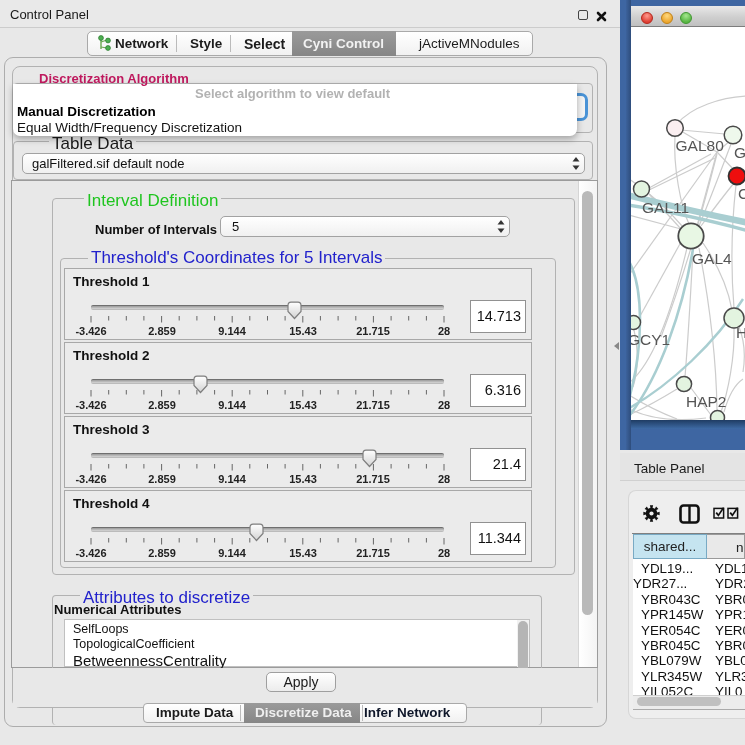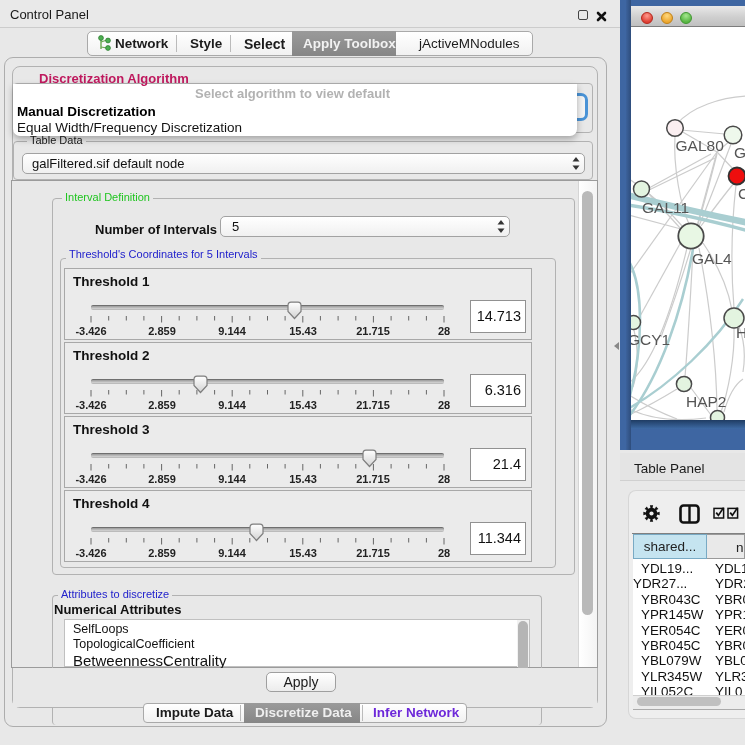--- a/index.html
+++ b/index.html
@@ -1,19 +1,19 @@
 <!DOCTYPE html>
 <html><head><meta charset="utf-8">
 <style>
 *{margin:0;padding:0;box-sizing:border-box;}
 html,body{width:745px;height:745px;overflow:hidden;}
 body{font-family:"Liberation Sans",sans-serif;background:#e8e8e8;position:relative;}
 .abs{position:absolute;white-space:nowrap;}
 .gb{position:absolute;border:1px solid #b2b2b2;border-radius:4px;}
-.gblabel{position:absolute;background:#e8e8e8;padding:0 3px;font-size:11px;}
+.gblabel{position:absolute;background:#e8e8e8;padding:0 3px;font-size:17px;margin-left:22px;}
 .combo{position:absolute;background:linear-gradient(#ffffff,#f0f0f0);border:1px solid #a2a2a2;border-radius:5px;font-size:13px;color:#111;}
 </style></head><body>
 
 <div class="abs" style="left:0;top:0;width:620px;height:28px;background:#e9e9e9;border-bottom:1px solid #cccccc;"></div>
 <div class="abs" style="left:10px;top:7px;font-size:13px;color:#1a1a1a;">Control Panel</div>
 <div class="abs" style="left:578px;top:10px;width:10px;height:10px;border:1.6px solid #444;border-radius:2px;"></div>
 <svg class="abs" style="left:596px;top:11px;" width="11" height="11">
     <path d="M2,2 L9,9 M9,2 L2,9" stroke="#111" stroke-width="2.6" stroke-linecap="round"></path>
   </svg>
 <div class="abs" style="left:87px;top:31px;width:446px;height:25px;background:linear-gradient(#ffffff,#f1f1f1);border:1px solid #a9a9a9;border-radius:5px;"></div>
@@ -24,21 +24,21 @@
 <line x1="4" y1="13" x2="10" y2="14" stroke="#6aa84f" stroke-width="1.2"></line>
 <circle cx="4" cy="4" r="2.4" fill="#4caf50" stroke="#2e7d32" stroke-width="0.8"></circle>
 <circle cx="11" cy="6.5" r="2.4" fill="#4caf50" stroke="#2e7d32" stroke-width="0.8"></circle>
 <circle cx="11" cy="14" r="2.4" fill="#4caf50" stroke="#2e7d32" stroke-width="0.8"></circle>
 </svg>
 <div class="abs" style="left:115px;top:36px;font-size:13.5px;font-weight:bold;color:#1c1c1c;">Network</div>
 <div class="abs" style="left:176px;top:35px;width:1px;height:17px;background:#bbbbbb;"></div>
 <div class="abs" style="left:190px;top:36px;font-size:13.5px;font-weight:bold;color:#1c1c1c;">Style</div>
 <div class="abs" style="left:230px;top:35px;width:1px;height:17px;background:#bbbbbb;"></div>
 <div class="abs" style="left:244px;top:36px;font-size:14px;font-weight:bold;color:#1c1c1c;text-align:center;">Select</div>
-<div class="abs" style="left:303px;top:36px;font-size:13.5px;font-weight:bold;color:#f2f2f2;">Apply Toolbox</div>
+<div class="abs" style="left:303px;top:36px;font-size:13.5px;font-weight:bold;color:#f2f2f2;">Cyni Control</div>
 <div class="abs" style="left:386px;top:36px;font-size:13.5px;font-weight:normal;color:#1c1c1c;margin-left:33px;">jActiveMNodules</div>
 <div class="abs" style="left:4px;top:57px;width:603px;height:670px;border:1px solid #adadad;border-radius:9px;background:#e8e8e8;"></div>
 <div class="abs" style="left:12px;top:66px;width:586px;height:642px;border:1px solid #b2b2b2;border-radius:8px;background:#e8e8e8;"></div>
 <div class="gb" style="left:13px;top:83px;width:580px;height:50px;"></div>
 <div class="abs" style="left:560px;top:93px;width:28px;height:28px;background:#f4f4f4;border:3px solid #4a93d6;border-radius:7px;"></div>
 <div class="gb" style="left:13px;top:141px;width:580px;height:39px;"></div>
 <div class="gblabel" style="left:27px;top:134px;color:#1a1a1a;">Table Data</div>
 <div class="combo" style="left:22px;top:153px;width:563px;height:21px;"></div>
 <div class="abs" style="left:32px;top:156px;font-size:13px;color:#111;">galFiltered.sif default node</div>
 <svg class="abs" style="left:570px;top:156px;" width="12" height="15">
@@ -239,21 +239,21 @@
 <div class="abs" style="left:73px;top:637px;font-size:12.5px;color:#111;">TopologicalCoefficient</div>
 <div class="abs" style="left:73px;top:652px;font-size:15px;color:#111;">BetweennessCentrality</div>
 <div class="abs" style="left:517px;top:620px;width:12px;height:47px;background:#f2f2f2;"></div>
 <div class="abs" style="left:518px;top:621px;width:10px;height:60px;background:#b5b5b5;border-radius:5px;"></div>
 <div class="abs" style="left:13px;top:668px;width:584px;height:39px;background:#e8e8e8;"></div>
 <div class="abs" style="left:266px;top:672px;width:70px;height:20px;background:linear-gradient(#ffffff,#ececec);border:1px solid #9f9f9f;border-radius:5px;text-align:center;font-size:14px;color:#1a1a1a;line-height:19px;">Apply</div>
 <div class="abs" style="left:143px;top:703px;width:324px;height:20px;background:linear-gradient(#ffffff,#f1f1f1);border:1px solid #a9a9a9;border-radius:4px;"></div>
 <div class="abs" style="left:244px;top:703px;width:116px;height:20px;background:linear-gradient(#9a9a9a,#868686);"></div>
 <div class="abs" style="left:156px;top:705px;font-size:13.5px;font-weight:bold;color:#1c1c1c;">Impute Data</div>
 <div class="abs" style="left:255px;top:705px;font-size:13.5px;font-weight:bold;color:#efefef;">Discretize Data</div>
-<div class="abs" style="left:373px;top:705px;font-size:13.5px;font-weight:bold;color:#6d28d9;">Infer Network</div>
+<div class="abs" style="left:364px;top:705px;font-size:13.5px;font-weight:bold;color:#0f172a;">Infer Network</div>
 <div class="abs" style="left:240px;top:705px;width:1px;height:16px;background:#bbbbbb;"></div>
 <div class="abs" style="left:362px;top:705px;width:1px;height:16px;background:#bbbbbb;"></div>
 <svg class="abs" style="left:612px;top:340px;" width="10" height="12">
     <path d="M7,2 L2,6 L7,10 Z" fill="#888"></path>
   </svg>
 <div class="abs" style="left:13px;top:84px;width:564px;height:52px;background:#ffffff;border-radius:0 0 7px 7px;box-shadow:0 3px 7px rgba(0,0,0,0.3);"></div>
 <div class="abs" style="left:39px;top:71px;font-size:13px;font-weight:bold;color:#be185d;">Discretization Algorithm</div>
 <div class="abs" style="left:195px;top:86px;font-size:13px;font-weight:bold;color:#b2b2b2;">Select algorithm to view default</div>
 <div class="abs" style="left:17px;top:104px;font-size:13.5px;font-weight:bold;color:#000;">Manual Discretization</div>
 <div class="abs" style="left:17px;top:120px;font-size:13.5px;color:#111;">Equal Width/Frequency Discretization</div>

